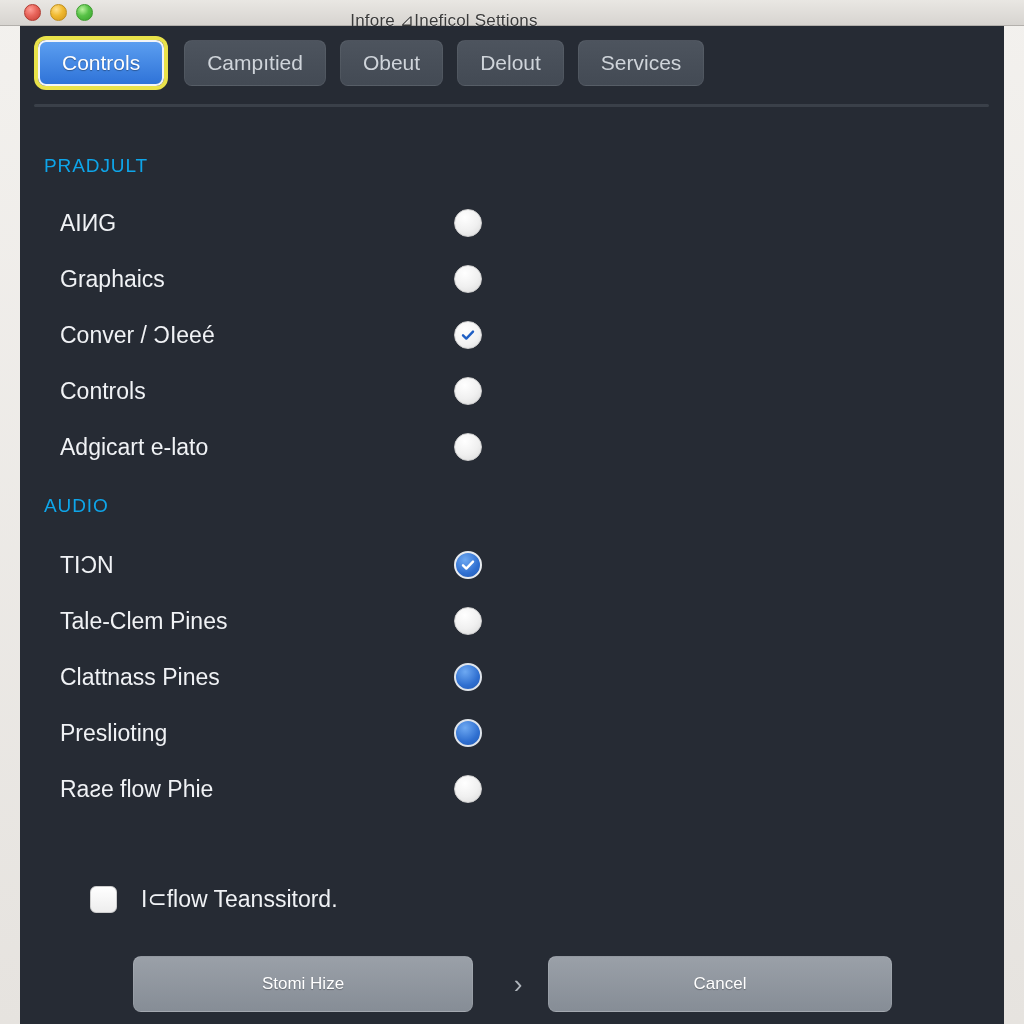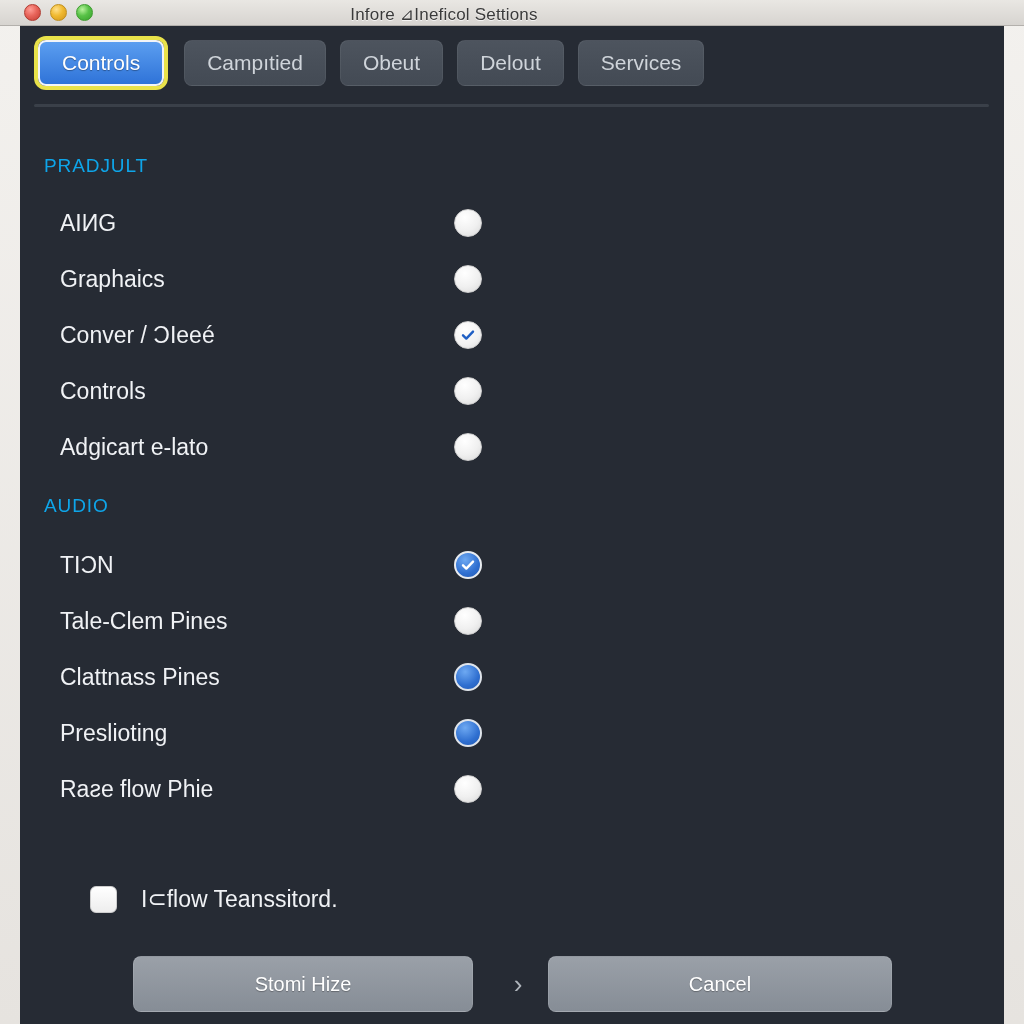--- a/index.html
+++ b/index.html
@@ -21,21 +21,21 @@
     border-bottom:1px solid #b3b0ac;
     box-sizing:border-box;
   }
   #traffic{position:absolute;left:24px;top:4px;display:flex;gap:9px;}
   .light{width:17px;height:17px;border-radius:50%;box-sizing:border-box;}
   .light.red{background:radial-gradient(circle at 36% 30%,#ff9d95 0%,#e8655b 45%,#c23c32 100%);border:1px solid #b03a30;}
   .light.yellow{background:radial-gradient(circle at 36% 30%,#ffe08a 0%,#f0b92f 45%,#cf941b 100%);border:1px solid #c08f1c;}
   .light.green{background:radial-gradient(circle at 36% 30%,#b5f09a 0%,#5fc council 45%,#3da32e 100%);border:1px solid #3d9c2e;}
   .light.green{background:radial-gradient(circle at 36% 30%,#b8f29c 0%,#58c247 45%,#37a02c 100%);border:1px solid #3d9c2e;}
   #title{
-    position:absolute;left:0;top:2px;width:888px;height:26px;
+    position:absolute;left:0;top:8px;width:888px;height:26px;
     line-height:26px;text-align:center;
     font-size:17px;color:#3a3a3a;letter-spacing:.2px;
     text-shadow:0 1px 0 rgba(255,255,255,.75);
   }
   
   #panel{
     position:absolute;left:20px;top:26px;width:984px;height:998px;
     background:#262b34;
     box-sizing:border-box;
     overflow:hidden;
@@ -105,21 +105,21 @@
     background:linear-gradient(180deg,#ffffff 0%,#ededed 100%);
     border:1px solid #cdcdcd;box-sizing:border-box;
   }
   #cblabel{font-size:23px;color:#f0f2f5;white-space:nowrap;}
   
   #footer{position:absolute;left:0;top:930px;width:984px;height:68px;}
   .footer-btn{
     position:absolute;top:0;height:56px;border-radius:8px;
     display:flex;align-items:center;justify-content:center;
     background:linear-gradient(180deg,#9aa0a8 0%,#868d96 100%);
-    color:#ffffff;font-size:20px;
+    color:#ffffff;font-size:17px;
     border:1px solid rgba(255,255,255,.10);
     box-sizing:border-box;
     text-shadow:0 1px 1px rgba(0,0,0,.3);
   }
   #btn-primary{left:113px;width:340px;}
   #btn-secondary{left:528px;width:344px;}
   #btn-chevron{
     position:absolute;left:484px;top:14px;width:28px;height:28px;
     display:flex;align-items:center;justify-content:center;
     color:#aeb4bb;font-size:26px;line-height:26px;

